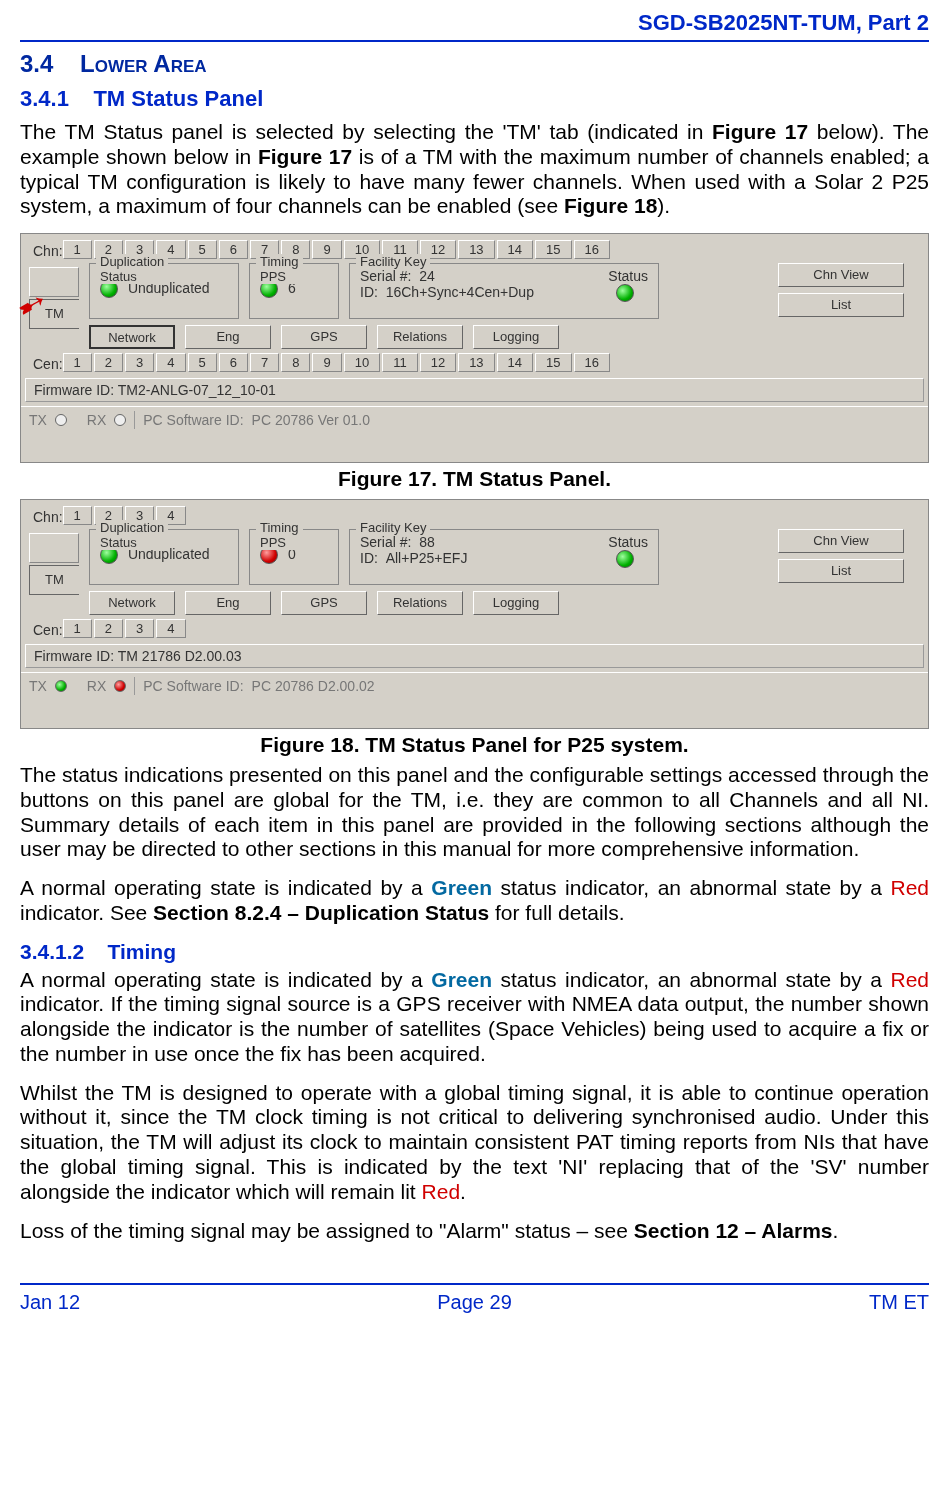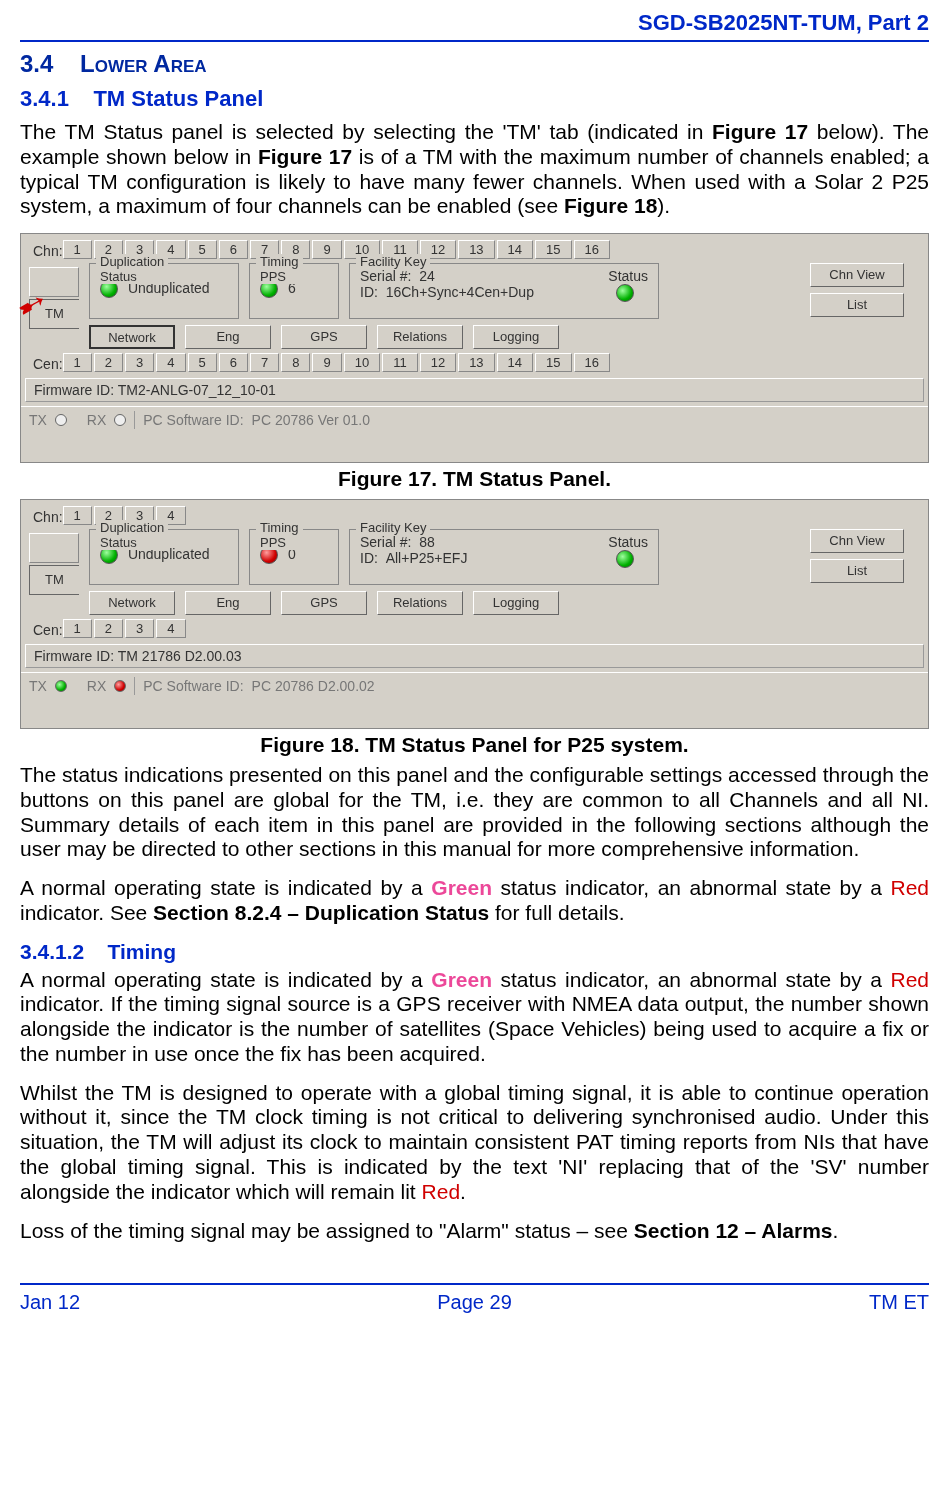--- a/index.html
+++ b/index.html
@@ -45,21 +45,21 @@
     font-weight: bold;
     font-size: 21px;
     margin: 10px 0 4px 0;
   }
   p {
     margin: 4px 0 14px 0;
     text-align: justify;
     line-height: 1.18;
   }
   .bold { font-weight: bold; }
-  .green { color: #ec4899; font-weight: bold; }
+  .green { color: #0369a1; font-weight: bold; }
   .red { color: #d00000; font-weight: normal; }
   .fig-caption {
     text-align: center;
     font-weight: bold;
     margin: 4px 0 6px 0;
   }
 
   
   .screenshot {
     background: #d4d0c8;
@@ -158,21 +158,21 @@
   }
   .btn.pressed { border: 2px solid #333; }
   .btn-row { display: flex; gap: 10px; margin-top: 6px; margin-left: 56px; }
   .side-btns {
     display: flex;
     flex-direction: column;
     gap: 6px;
     margin-left: auto;
     margin-right: 18px;
   }
-  .side-btns .btn { width: 94px; }
+  .side-btns .btn { width: 126px; }
   .firmrow {
     border: 1px solid #999;
     border-left-color:#fff;
     border-top-color:#fff;
     background: #d4d0c8;
     padding: 3px 8px;
     font-size: 14px;
     margin: 4px 4px;
   }
   .statusbar {

